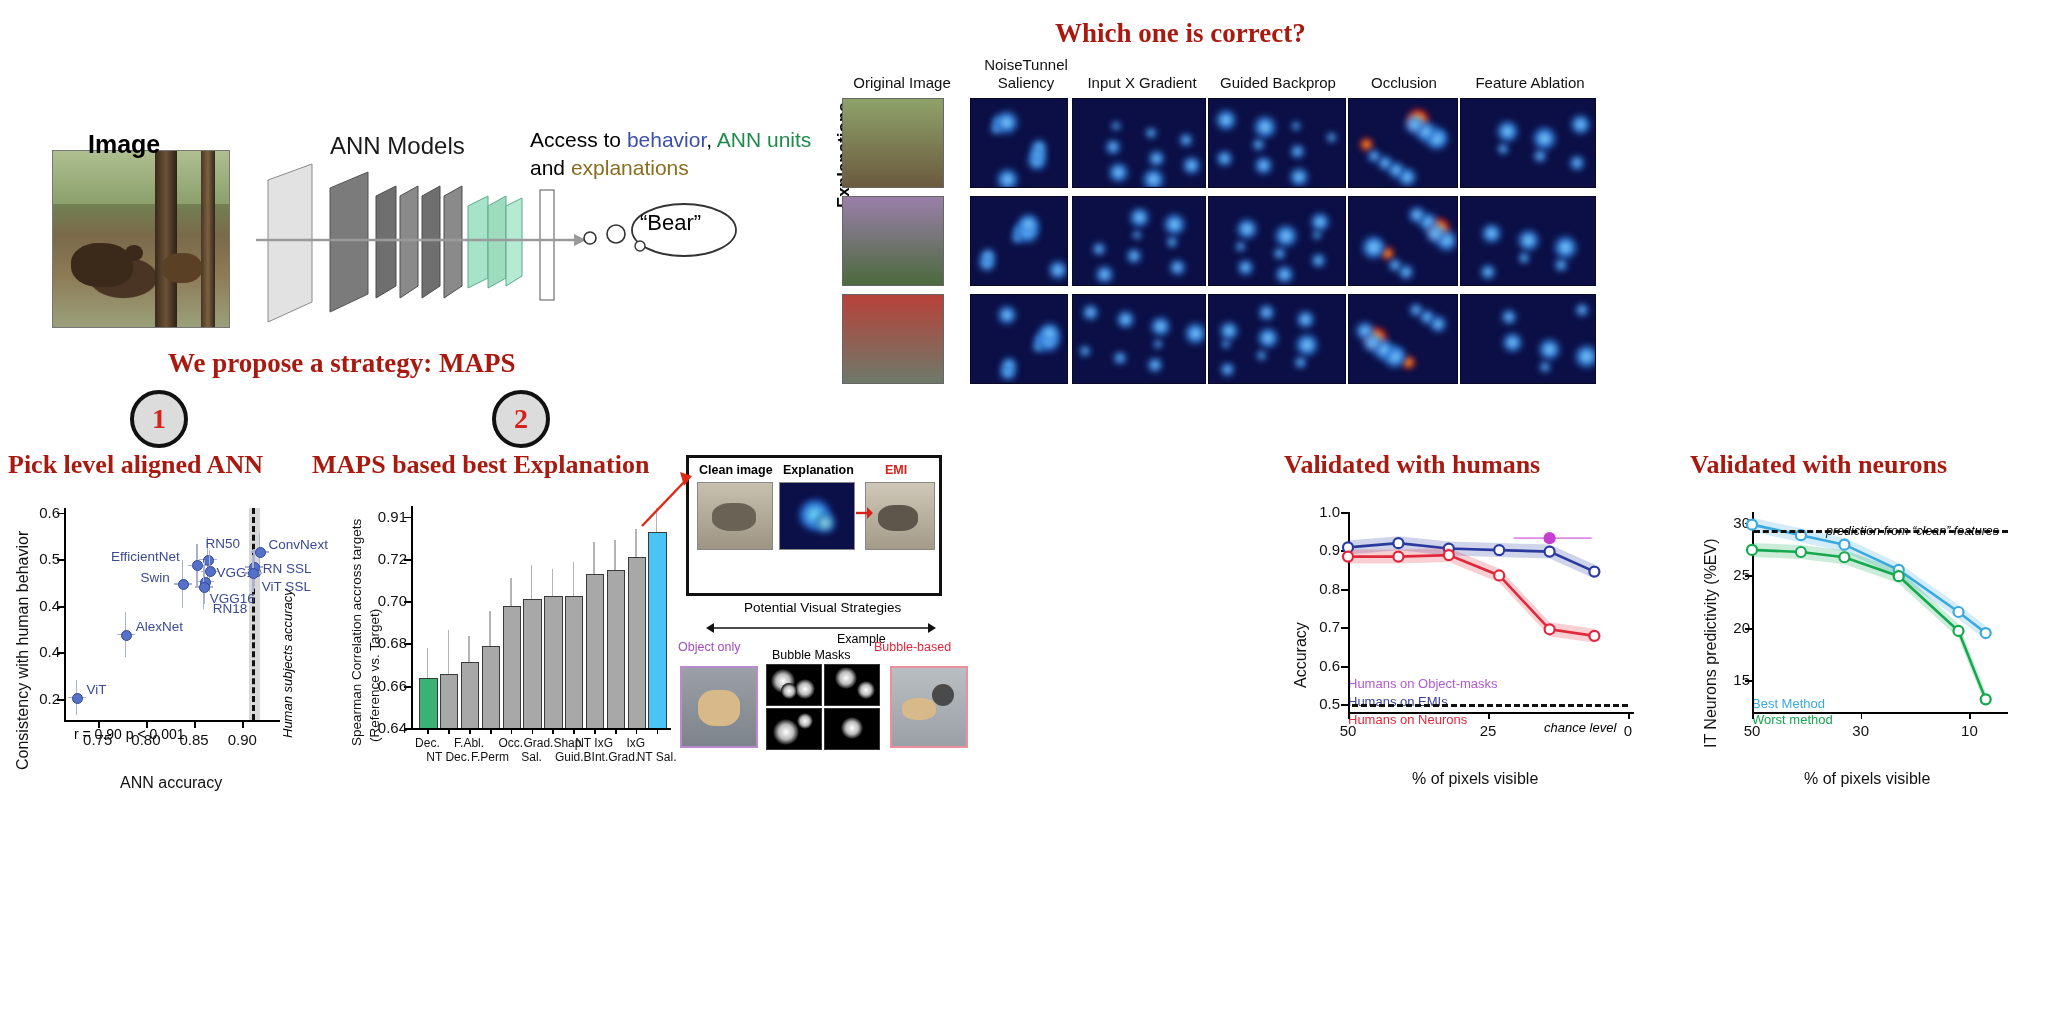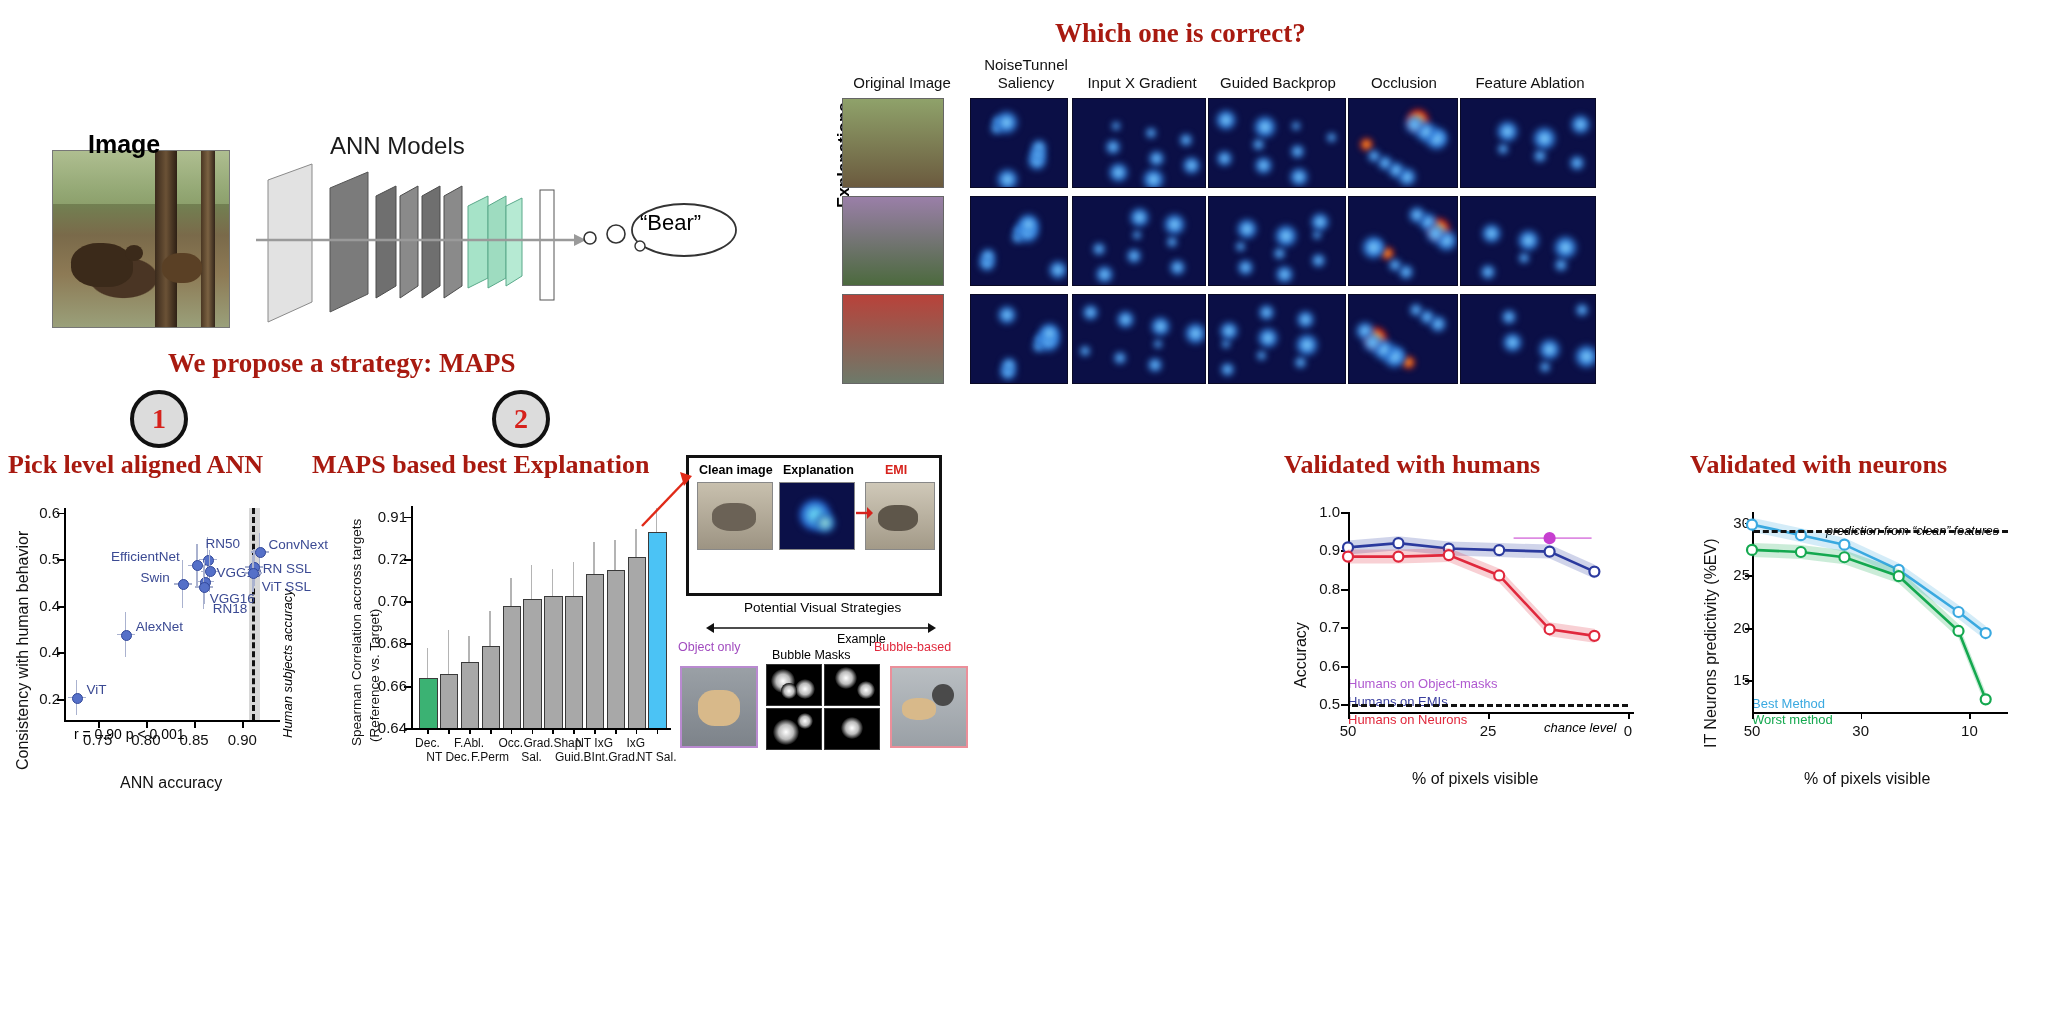--- a/index.html
+++ b/index.html
@@ -131,20 +131,24 @@
   <div class="abs" id="lbl-annmodels">ANN Models</div>
 
   <svg class="abs" style="left:578px;top:190px;" width="240" height="90">
     <circle cx="12" cy="48" r="6" fill="#fff" stroke="#333" stroke-width="1.6"></circle>
     <circle cx="38" cy="44" r="9" fill="#fff" stroke="#333" stroke-width="1.6"></circle>
     <ellipse cx="106" cy="40" rx="52" ry="26" fill="#fff" stroke="#333" stroke-width="1.8"></ellipse>
     <circle cx="62" cy="56" r="5" fill="#fff" stroke="#333" stroke-width="1.4"></circle>
   </svg>
   <div class="abs" style="left:640px;top:210px;font-size:22px;">“Bear”</div>
 
+  <div class="abs" id="lbl-access">
+    <span>Access to </span><span class="c-beh">behavior</span><span>, </span><span class="c-units">ANN units</span><br>
+    <span>and </span><span class="c-expl">explanations</span>
+  </div>
 </div>
 
 <div class="abs red-head" id="t-maps">We propose a strategy: MAPS</div>
 <div class="abs numcircle" id="circle1">1</div>
 <div class="abs numcircle" id="circle2">2</div>
 <div class="abs red-head" id="t-pick">Pick level aligned ANN</div>
 <div class="abs red-head" id="t-best">MAPS based best Explanation</div>
 <div class="abs red-head" id="t-valh">Validated with humans</div>
 <div class="abs red-head" id="t-valn">Validated with neurons</div>
 <div class="abs red-head" id="t-which">Which one is correct?</div>

